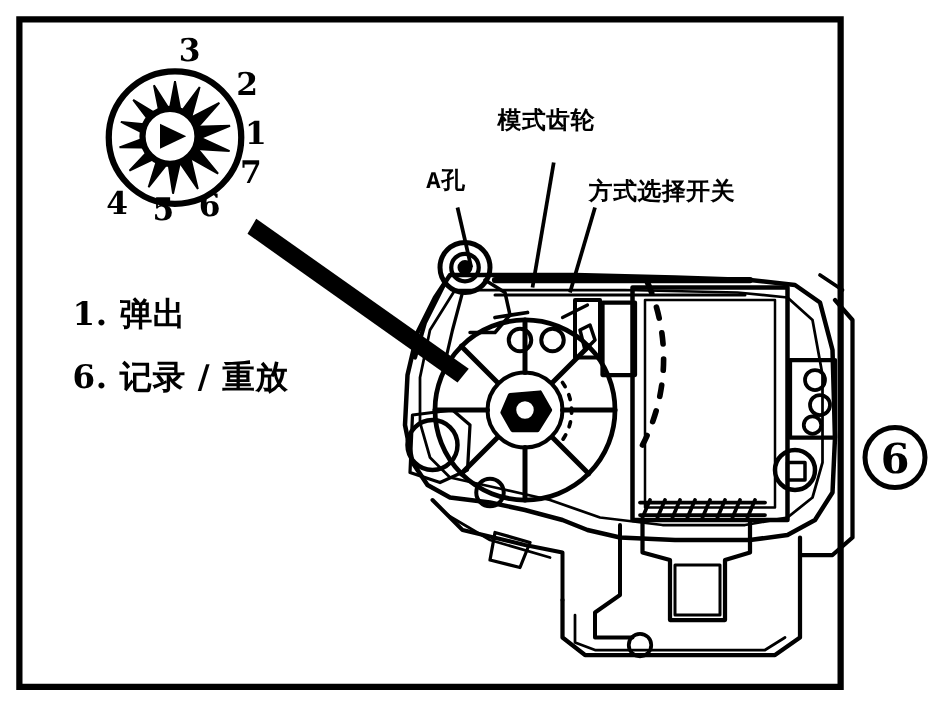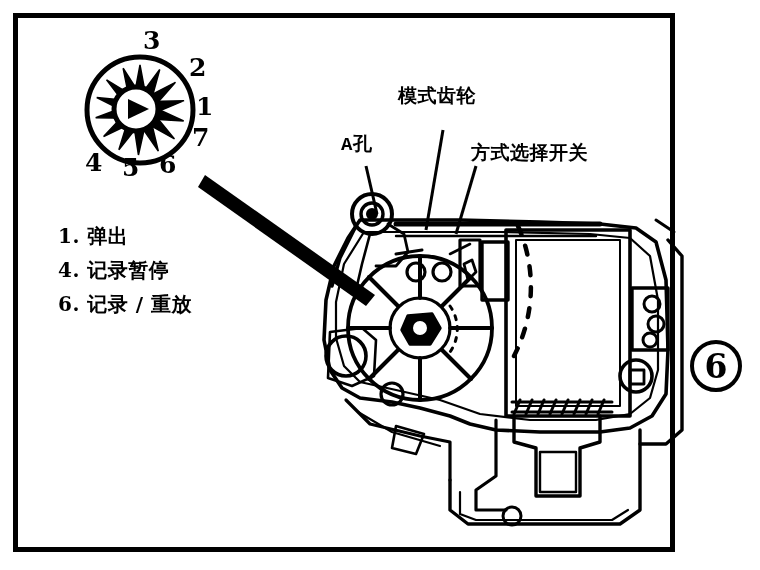--- a/index.html
+++ b/index.html
@@ -67,24 +67,25 @@
   
   .legend {
     position: absolute;
     left: 58px;
     top: 219px;
     width: 215px;
   }
   .legend-item {
     font-family: "DejaVu Sans", sans-serif;
     font-weight: bold;
-    font-size: 20px;
+    font-size: 26px;
     line-height: 34px;
     white-space: nowrap;
     letter-spacing: 0.5px;
+    margin-top: 16px;
   }
   .legend-num {
     font-family: "DejaVu Serif", serif;
     font-weight: bold;
   }
 
   
   .fig-badge {
     position: absolute;
     left: 690px;
@@ -299,24 +300,20 @@
 
     </g>
   </svg>
 
   <div class="legend">
     <div class="legend-item">
       <span class="legend-num">1.</span>
       <span>弹出</span>
     </div>
     <div class="legend-item">
-      <span class="legend-num">4.</span>
-      <span>记录暂停</span>
-    </div>
-    <div class="legend-item">
       <span class="legend-num">6.</span>
       <span>记录 / 重放</span>
     </div>
   </div>
 
   <div class="fig-badge">
     <span>6</span>
   </div>
 
 </div>

